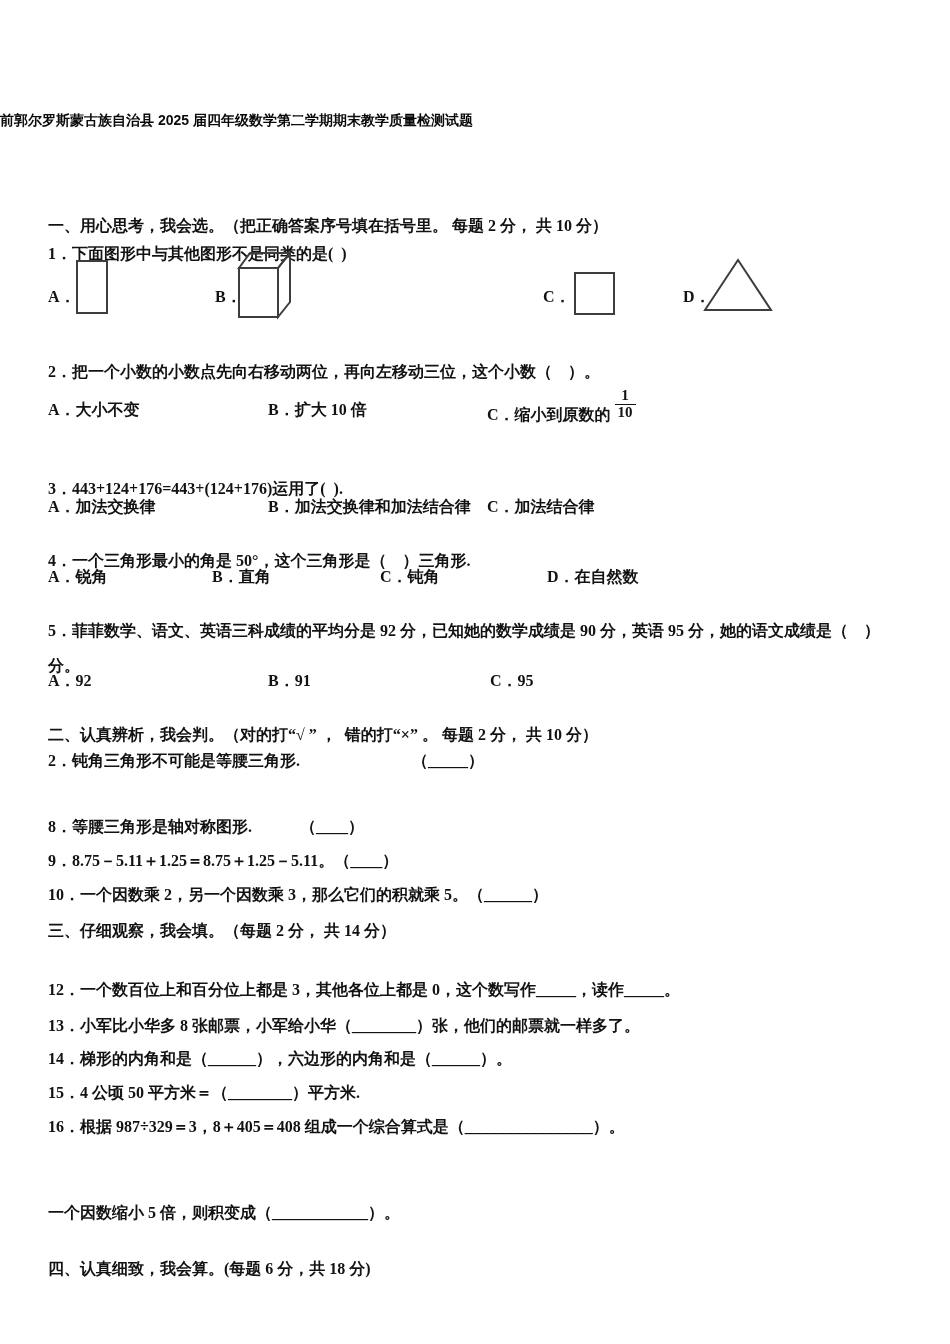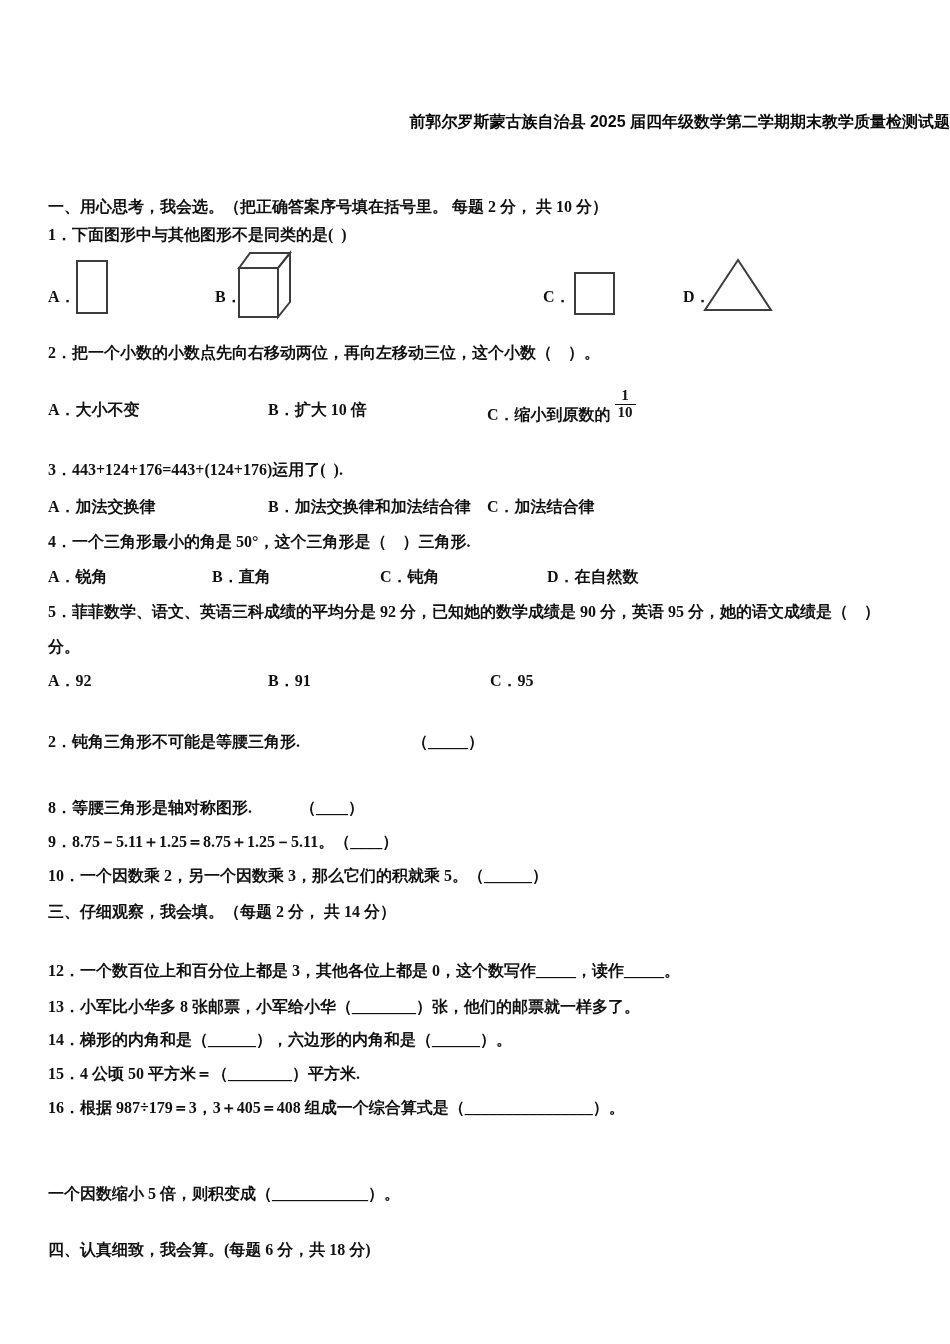--- a/index.html
+++ b/index.html
@@ -8,26 +8,26 @@
     width:950px;height:1344px;
     background:#ffffff;
     font-family:"Liberation Serif","DejaVu Serif",serif;
     font-weight:600;
     color:#121212;
     font-size:16px;
     overflow:hidden;
   }
   .title{
     position:absolute;top:112px;left:0;width:100%;
-    text-align:right;
+    text-align:left;
     font-family:"Liberation Sans","DejaVu Sans",sans-serif;
-    font-size:16px;font-weight:700;color:#0a0a0a;
+    font-size:14px;font-weight:700;color:#0a0a0a;
     white-space:pre;
   }
-  .line{position:absolute;left:48px;white-space:pre;line-height:1.25;}
+  .line{position:absolute;left:48px;white-space:pre;line-height:1.25;margin-top:19px;}
   .pos{position:absolute;white-space:pre;line-height:1.25;}
   .shape{position:absolute;}
   .shape svg{display:block;}
   .frac{
     display:inline-block;text-align:center;vertical-align:middle;
     line-height:1.05;font-size:15px;margin-left:4px;
     transform:translateY(-12px);
   }
   .frac .num{display:block;padding:0 4px;}
   .frac .den{display:block;border-top:1.6px solid #121212;padding:0 3px;}
@@ -84,28 +84,29 @@
   <span class="pos" style="left:212px;top:567px">B．直角</span>
   <span class="pos" style="left:380px;top:567px">C．钝角</span>
   <span class="pos" style="left:547px;top:567px">D．在自然数</span>
 
   <div class="line" style="top:602px">5．菲菲数学、语文、英语三科成绩的平均分是 92 分，已知她的数学成绩是 90 分，英语 95 分，她的语文成绩是（　）</div>
   <div class="line" style="top:637px">分。</div>
   <span class="pos" style="left:48px;top:671px">A．92</span>
   <span class="pos" style="left:268px;top:671px">B．91</span>
   <span class="pos" style="left:490px;top:671px">C．95</span>
 
+  <div class="line" style="top:706px">二、认真辨析，我会判。（对的打“√ ” ，  错的打“×” 。 每题 2 分， 共 10 分）</div>
   <div class="line" style="top:732px">2．钝角三角形不可能是等腰三角形.　　　　　　　（_____）</div>
   <div class="line" style="top:798px">8．等腰三角形是轴对称图形.　　　（____）</div>
   <div class="line" style="top:832px">9．8.75－5.11＋1.25＝8.75＋1.25－5.11。（____）</div>
   <div class="line" style="top:866px">10．一个因数乘 2，另一个因数乘 3，那么它们的积就乘 5。（______）</div>
 
   <div class="line" style="top:902px">三、仔细观察，我会填。（每题 2 分， 共 14 分）</div>
   <div class="line" style="top:961px">12．一个数百位上和百分位上都是 3，其他各位上都是 0，这个数写作_____，读作_____。</div>
   <div class="line" style="top:997px">13．小军比小华多 8 张邮票，小军给小华（________）张，他们的邮票就一样多了。</div>
   <div class="line" style="top:1030px">14．梯形的内角和是（______），六边形的内角和是（______）。</div>
   <div class="line" style="top:1064px">15．4 公顷 50 平方米＝（________）平方米.</div>
-  <div class="line" style="top:1098px">16．根据 987÷179＝3，3＋405＝408 组成一个综合算式是（________________）。</div>
+  <div class="line" style="top:1098px">16．根据 987÷329＝3，8＋405＝408 组成一个综合算式是（________________）。</div>
   <div class="line" style="top:1184px">一个因数缩小 5 倍，则积变成（____________）。</div>
 
   <div class="line" style="top:1240px">四、认真细致，我会算。(每题 6 分，共 18 分)</div>
 
 </div>
 
 </body></html>

